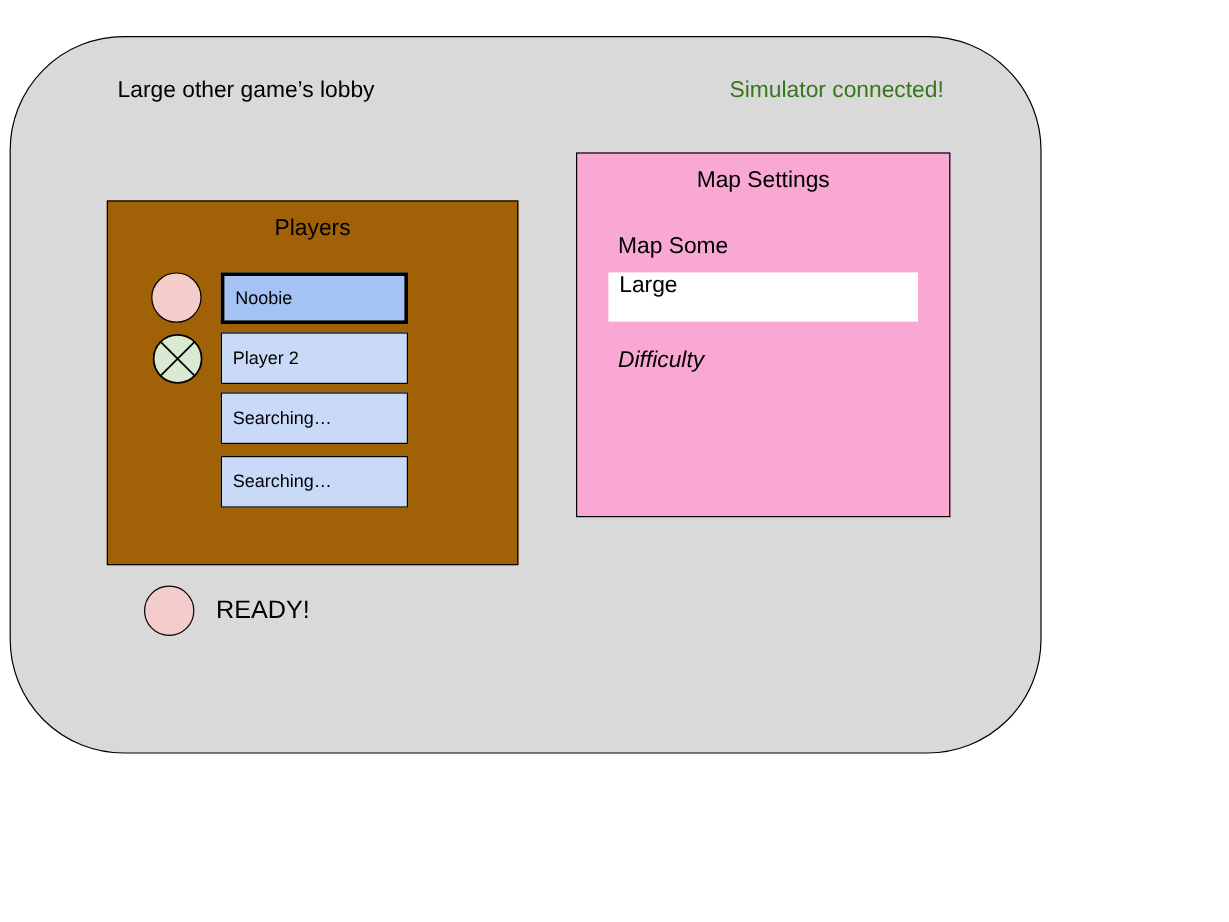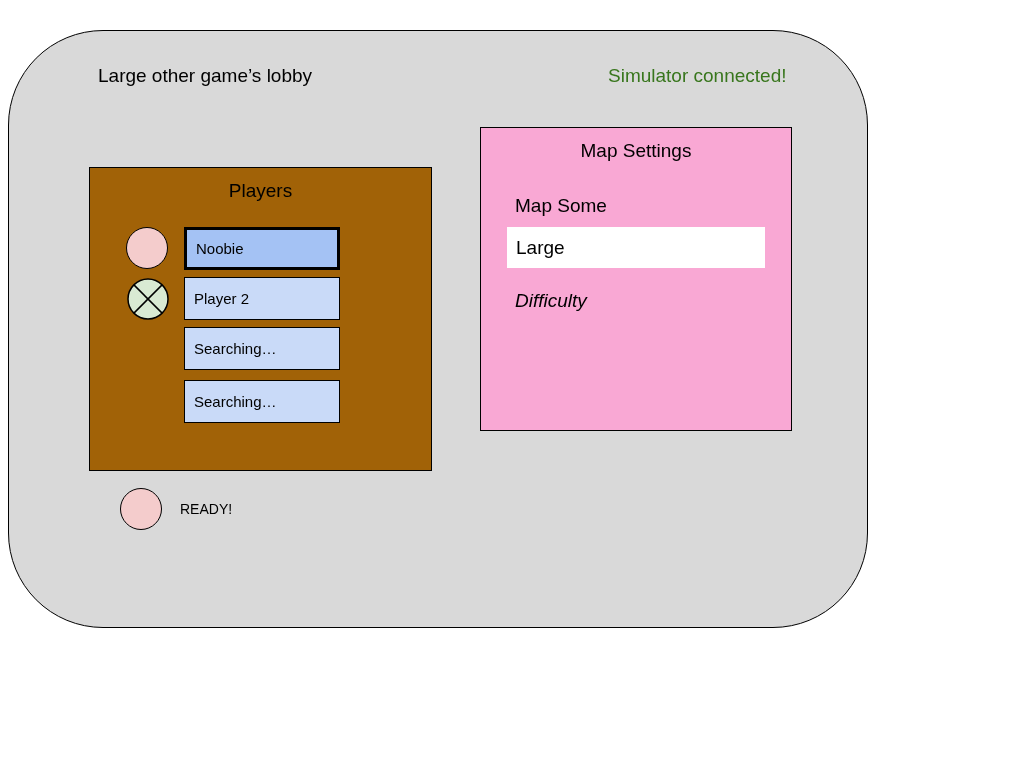--- a/index.html
+++ b/index.html
@@ -96,41 +96,40 @@
     line-height: 23px;
     white-space: nowrap;
   }
   .value-box {
     position: absolute;
     left: 26px;
     width: 258px; height: 41px;
     background: #ffffff;
     box-sizing: border-box;
     display: flex;
-    align-items: center;
     padding-left: 9px;
     font-size: 19px;
   }
   .ready-row {
     position: absolute;
     left: 111px; top: 457px;
     height: 42px;
     display: flex;
     align-items: center;
     gap: 18px;
   }
   .ready-circle {
     width: 42px; height: 42px;
     border-radius: 50%;
     border: 1.5px solid #000000;
     background: #f4cccc;
     box-sizing: border-box;
   }
   .ready-label {
-    font-size: 14px;
+    font-size: 21px;
     white-space: nowrap;
   }
 </style>
 </head>
 <body>
 
 <div class="canvas">
   <div class="lobby">
 
     <div class="lobby-title">Large other game’s lobby</div>

